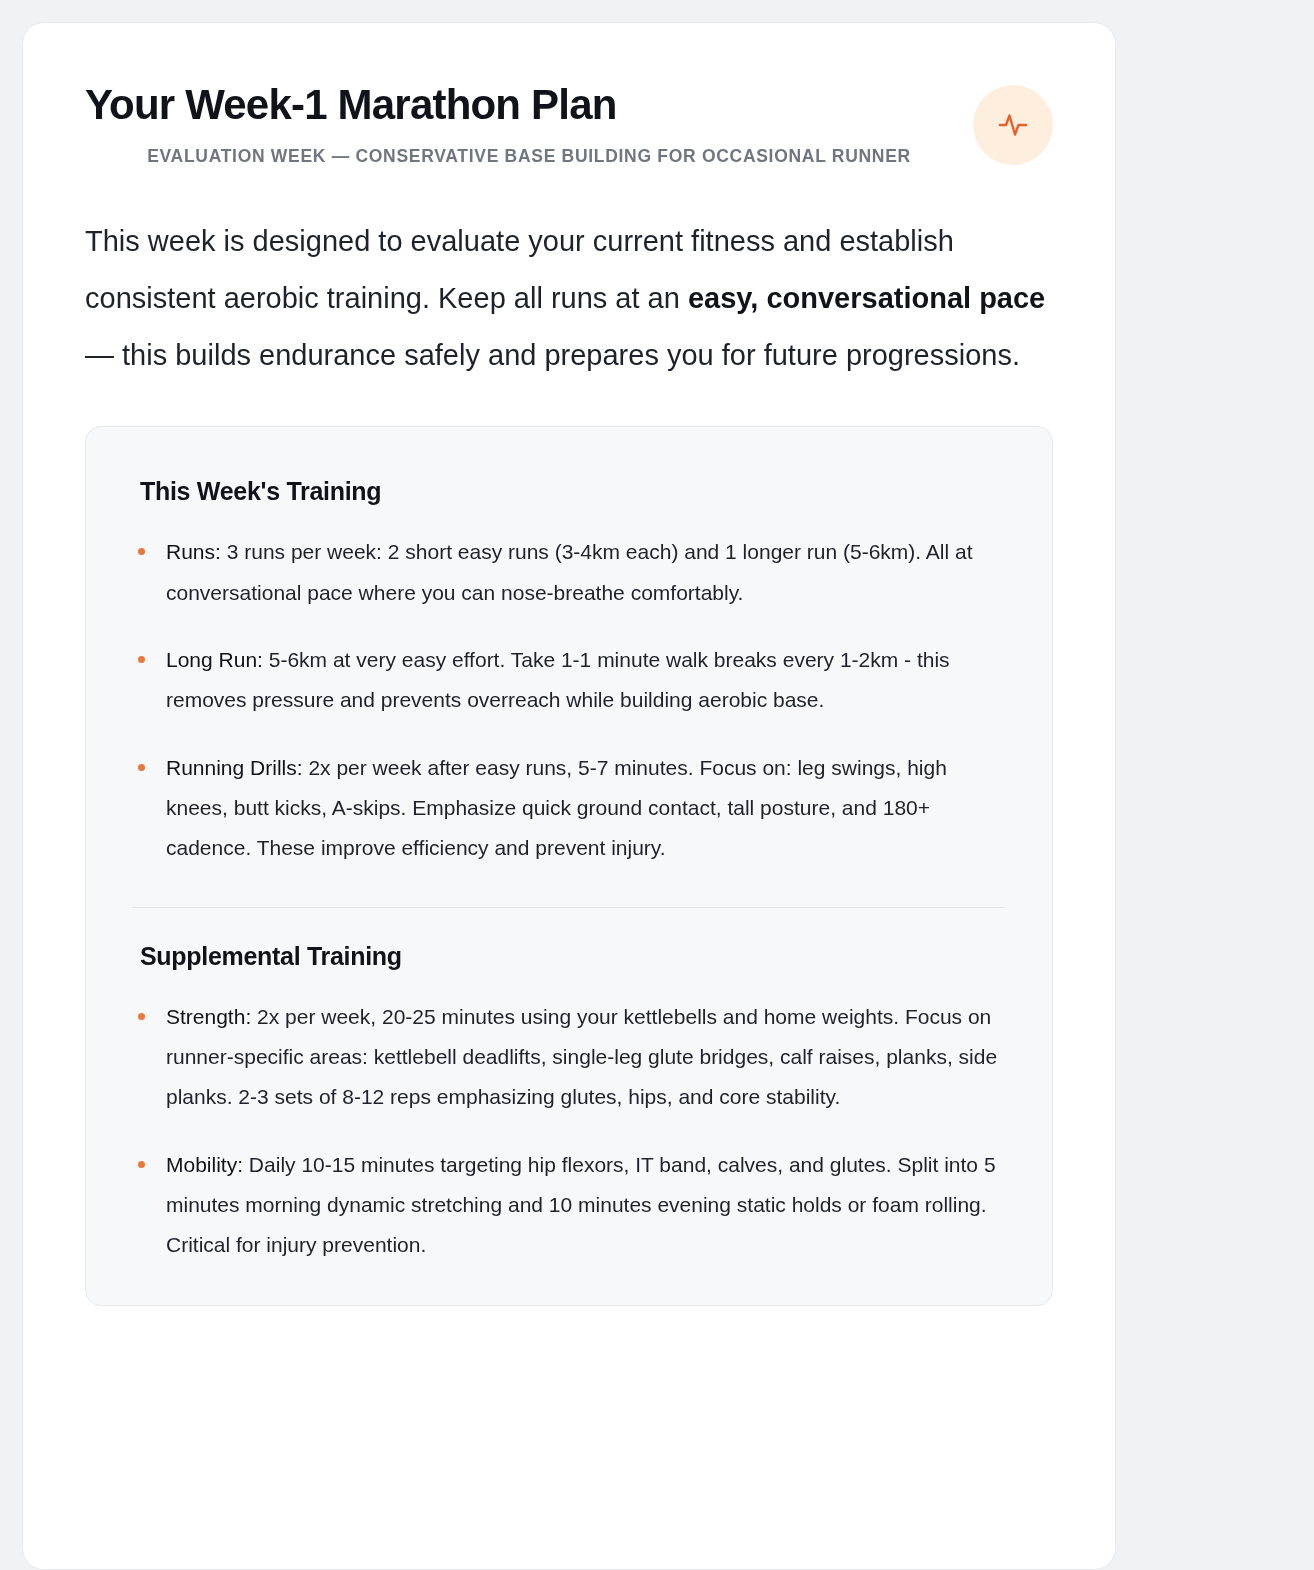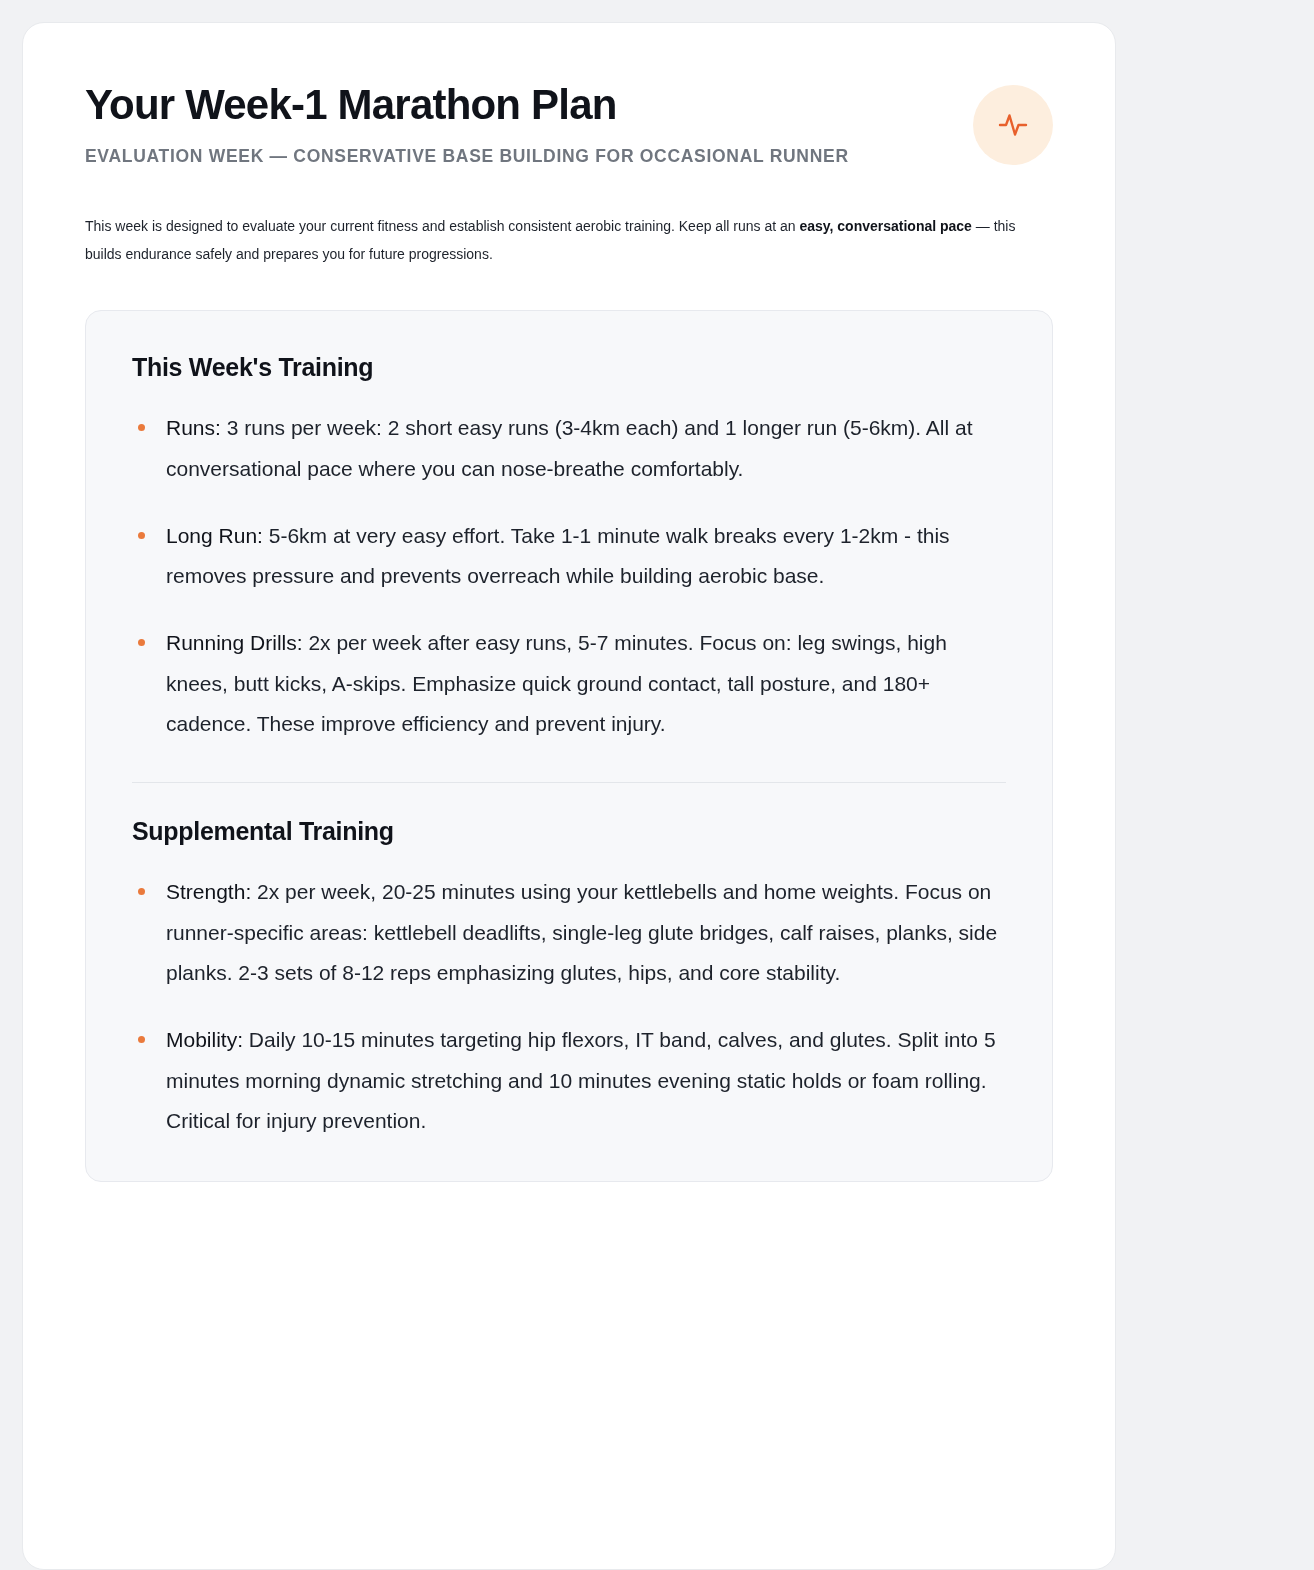--- a/index.html
+++ b/index.html
@@ -51,53 +51,54 @@
     color: #10131a;
   }
 
   .doc-subtitle {
     margin: 18px 0 0 0;
     font-size: 17.5px;
     font-weight: 700;
     letter-spacing: 0.7px;
     color: #70767f;
     text-transform: uppercase;
+    text-align: center;
   }
 
   .badge-icon {
     flex: 0 0 auto;
     width: 80px;
     height: 80px;
     border-radius: 50%;
     background: #fdeede;
     display: flex;
     align-items: center;
     justify-content: center;
     margin-top: 4px;
   }
 
   .intro {
     margin: 46px 0 0 0;
-    font-size: 14px;
+    font-size: 29px;
     line-height: 1.97;
     color: #1d222b;
     max-width: 1095px;
   }
   .intro strong { font-weight: 700; color: #10131a; }
 
   .panel {
     margin-top: 42px;
     background: #f7f8fa;
     border: 1px solid #e7e9ee;
     border-radius: 16px;
     padding: 42px 46px 40px 46px;
   }
 
   .panel-heading {
-    margin: 0;
+    margin: 8px;
     font-size: 25px;
     font-weight: 700;
     letter-spacing: -0.3px;
     color: #10131a;
   }
 
   .bullet-list {
     list-style: none;
     margin: 26px 0 0 0;
     padding: 0;

